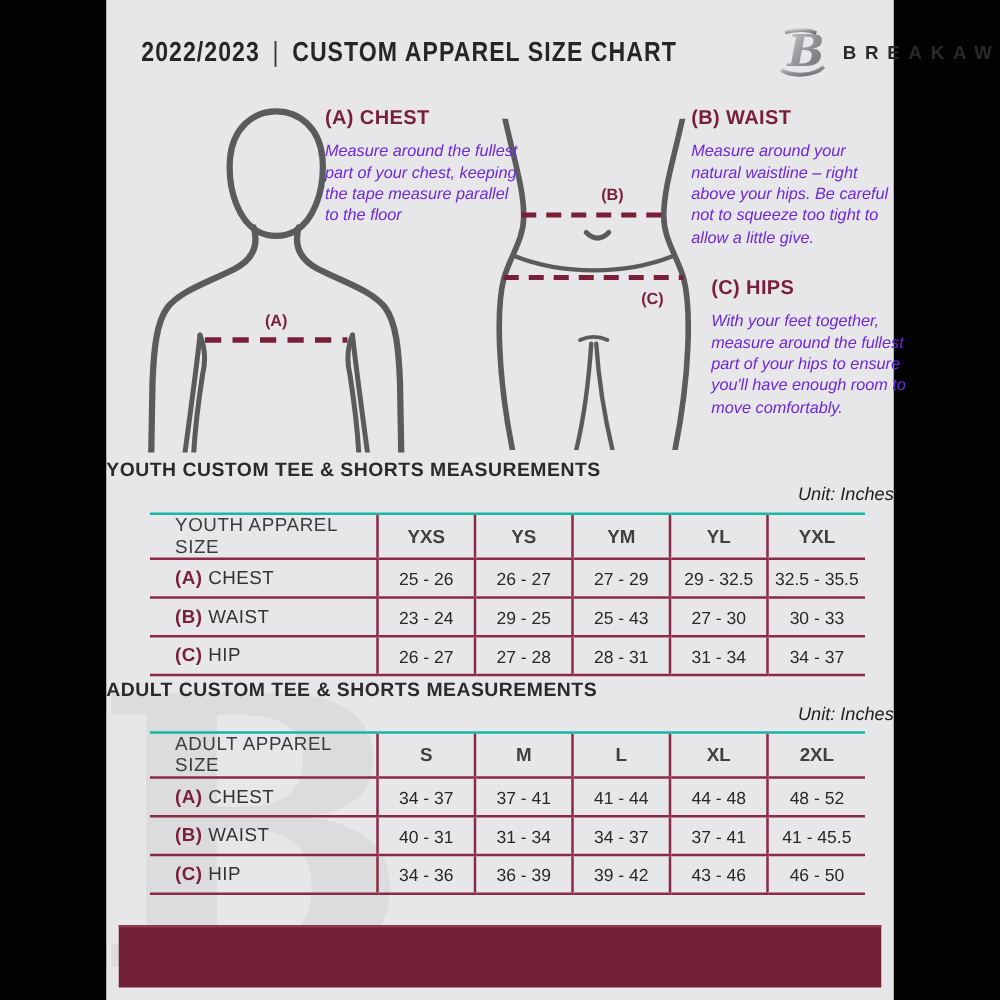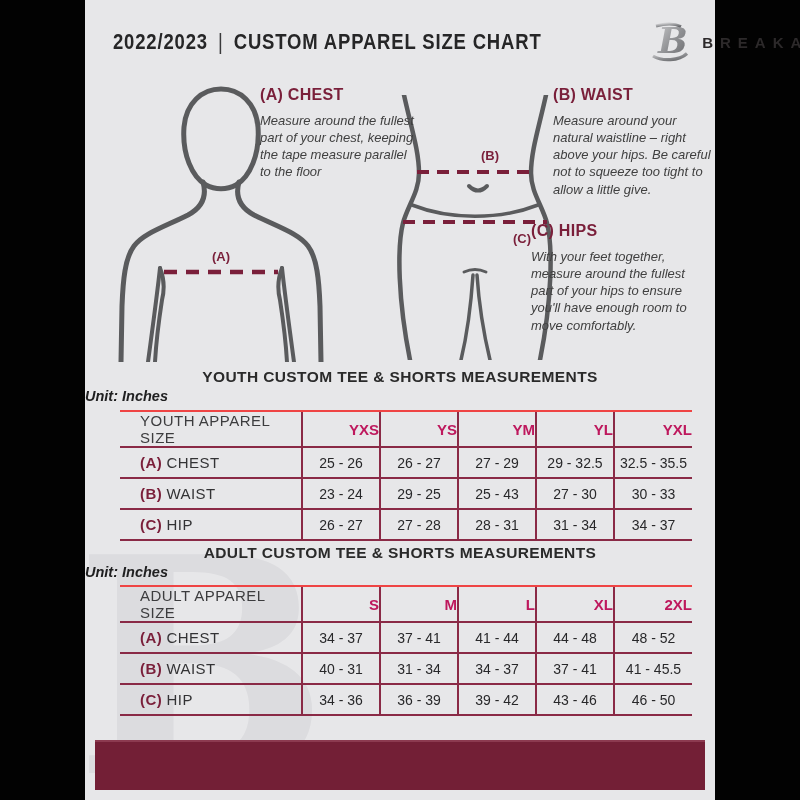--- a/index.html
+++ b/index.html
@@ -6,54 +6,54 @@
   .stage { position:relative; width:800px; height:800px; background:#020202; overflow:hidden;
            font-family:"Liberation Sans", sans-serif; }
   .page { position:absolute; left:85px; top:0; width:630px; height:800px; background:#e7e7e9; }
 
   .watermark { position:absolute; left:-10px; top:518px; font-family:"DejaVu Serif", serif;
                font-weight:bold; font-size:300px; line-height:1; color:rgba(45,45,60,0.055);
                user-select:none; pointer-events:none; }
 
   
   .header { position:absolute; left:28px; top:22px; width:590px; height:40px;
-            display:flex; justify-content:space-between; align-items:center;gap:28px; }
+            display:flex; justify-content:space-between; align-items:center; }
   .title-wrap { transform:scaleX(0.84); transform-origin:left center; white-space:nowrap;
                 font-weight:bold; font-size:22px; letter-spacing:1px; color:#262627; }
   .title-sep { margin:0 12px; font-weight:normal; color:#3a3a3b; }
   .logo { display:flex; align-items:center; gap:11px; }
   .brand { font-size:15px; font-weight:bold; letter-spacing:7px; color:#2c292a; }
 
   
   .guide h3 { margin:0 0 8px 0; font-size:16px; font-weight:bold; color:#7a1f3a; letter-spacing:0.3px; }
-  .guide p  { margin:0; font-size:13px; font-style:italic; color:#404040; line-height:1.32; }
+  .guide p  { margin:0; font-size:13px; font-style:italic; color:#6d28d9; line-height:1.32; }
   .guide { position:absolute; }
   .guide-a { left:175px; top:86px;  width:158px; }
   .guide-b { left:468px; top:86px;  width:160px; }
-  .guide-c { left:446px; top:222px; width:166px; }
+  .guide-c { left:484px; top:222px; width:166px; }
 
   .figure1 { position:absolute; left:33px;  top:82px; }
   .figure2 { position:absolute; left:305px; top:95px; }
   .fig-label { font-family:"Liberation Sans", sans-serif; font-size:13px; font-weight:bold; fill:#7a1f3a; }
 
   
-  .section-title { position:absolute; left:0; width:630px; text-align:center;
+  .section-title { position:absolute; left:0; width:630px; text-align:left;
                    font-weight:bold; font-size:15.5px; color:#2a2a2a; letter-spacing:0.4px; }
-  .unit { position:absolute; left:0; width:630px; text-align:left;
-          font-size:14.5px; font-style:italic; color:#202021;font-weight:bold; }
+  .unit { position:absolute; left:0; width:630px; text-align:right;
+          font-size:14.5px; font-style:italic; color:#202021; }
   .yt-title { top:368px; } .yt-unit { top:388px; }
   .ad-title { top:544px; } .ad-unit { top:564px; }
 
   
   .size-table { position:absolute; left:35px; width:572px; border-collapse:collapse; table-layout:fixed; }
   .yt-table { top:410px; } .ad-table { top:585px; }
-  .size-table th, .size-table td { border-top:2px solid #ef4444; border-bottom:2px solid #8a2a46;
+  .size-table th, .size-table td { border-top:2px solid #14b8a6; border-bottom:2px solid #8a2a46;
                                    border-left:2px solid #8a2a46; padding:0; }
   .size-table th:first-child, .size-table td:first-child { border-left:none; }
-  .size-table th { height:34px; font-size:15px; font-weight:bold; color:#be185d; text-align:right; }
+  .size-table th { height:34px; font-size:15px; font-weight:bold; color:#404040; text-align:center; }
   .size-table th.lblh { text-align:left; padding-left:20px; font-weight:normal; color:#3c3c3e;
                         letter-spacing:0.5px; font-size:15px; }
   .size-table td { height:29px; text-align:center; font-size:14px; color:#28282a; }
   .size-table td.lbl { text-align:left; padding-left:20px; font-size:15px; color:#333335; letter-spacing:0.4px; }
   .pfx { color:#7a1f3a; font-weight:bold; }
 
   .bottom-bar { position:absolute; left:10px; top:740px; width:610px; height:50px;
                 background:#731f36; border-top:2px solid #8c3a50; box-sizing:border-box; }
 </style>
 </head>

